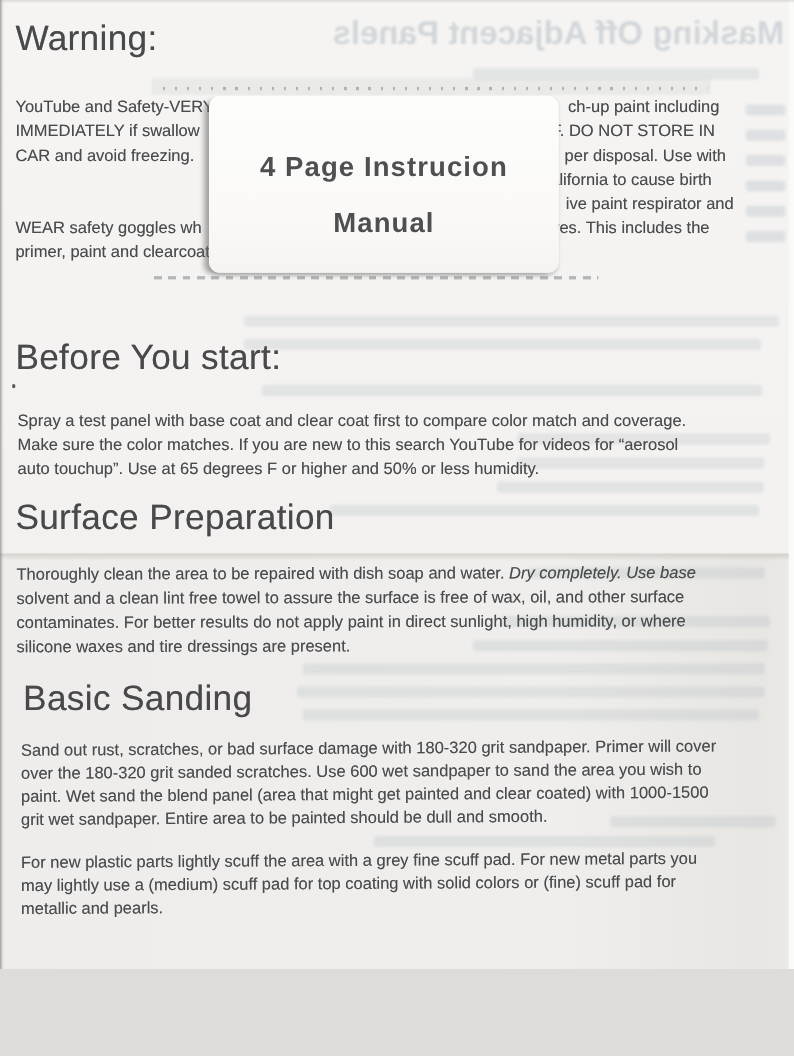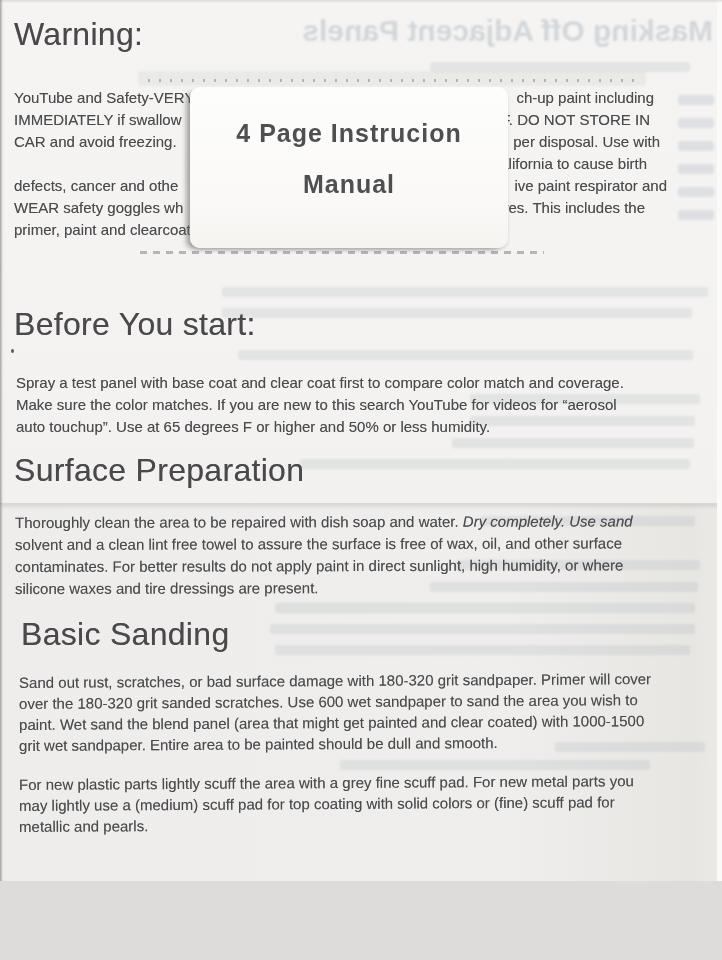--- a/index.html
+++ b/index.html
@@ -70,21 +70,21 @@
     filter:blur(0.6px);}
 
   
   .sticker{
     position:absolute;left:190px;top:87px;width:318px;height:161px;z-index:4;
     background:linear-gradient(180deg,#fdfdfc 0%,#faf9f7 70%,#f5f4f1 100%);
     border-radius:10px;
     box-shadow:-6px 3px 5px -2px rgba(105,105,105,0.55),0 2px 3px rgba(140,140,140,0.30);
     display:flex;flex-direction:column;align-items:center;
   }
-  .sticker-line1{margin-top:32px;font-size:25px;font-weight:bold;color:#4e4f51;
+  .sticker-line1{margin-top:51px;font-size:25px;font-weight:bold;color:#4e4f51;
     letter-spacing:1px;white-space:nowrap;}
   .sticker-line2{margin-top:22px;font-size:25px;font-weight:bold;color:#4e4f51;
     letter-spacing:1px;white-space:nowrap;}
 
   .tilt3{transform:rotate(-0.15deg);transform-origin:left top;}
   .tilt4{transform:rotate(-0.35deg);transform-origin:left top;}
   .italic{font-style:italic;}
 </style>
 </head>
 <body>
@@ -131,21 +131,20 @@
       <span class="wr">20F. DO NOT STORE IN</span>
     </div>
     <div class="wrow">
       <span class="wl">CAR and avoid freezing.</span>
       <span class="wr">per disposal. Use with</span>
     </div>
     <div class="wrow">
       <span class="wr">alifornia to cause birth</span>
     </div>
     <div class="wrow">
-      <span class="wl">defects, cancer and othe</span>
       <span class="wr">ive paint respirator and</span>
     </div>
     <div class="wrow">
       <span class="wl">WEAR safety goggles wh</span>
       <span class="wr">eyes. This includes the</span>
     </div>
     <div class="wrow">
       <span class="wl">primer, paint and clearcoat.</span>
     </div>
   </div>
@@ -162,21 +161,21 @@
   <div class="h1" style="left:14px;top:306px;">Before You start:</div>
   <div class="stray-dot"></div>
 
   <div class="body-line" style="left:16px;top:372px;">Spray a test panel with base coat and clear coat first to compare color match and coverage.</div>
   <div class="body-line" style="left:16px;top:394px;">Make sure the color matches.  If you are new to this search YouTube for videos for “aerosol</div>
   <div class="body-line" style="left:16px;top:416px;">auto touchup”.  Use at 65 degrees F or higher and 50% or less humidity.</div>
 
   <div class="h1" style="left:14px;top:452px;">Surface Preparation</div>
 
   <div class="body-line tilt3" style="left:15px;top:512px;">
-    <span>Thoroughly clean the area to be repaired with dish soap and water.  </span><span class="italic">Dry completely. Use sand</span>
+    <span>Thoroughly clean the area to be repaired with dish soap and water.  </span><span class="italic">Dry completely. Use base</span>
   </div>
   <div class="body-line tilt3" style="left:15px;top:534px;">solvent and a clean lint free towel to assure the surface is free of wax, oil, and other surface</div>
   <div class="body-line tilt3" style="left:15px;top:556px;">contaminates. For better results do not apply paint in direct sunlight, high humidity, or where</div>
   <div class="body-line tilt3" style="left:15px;top:578px;">silicone waxes and tire dressings are present.</div>
 
   <div class="h1" style="left:21px;top:616px;">Basic Sanding</div>
 
   <div class="body-line tilt4" style="left:19px;top:672px;">Sand out rust, scratches, or bad surface damage with 180-320 grit sandpaper. Primer will cover</div>
   <div class="body-line tilt4" style="left:19px;top:693px;">over the 180-320 grit sanded scratches. Use 600 wet sandpaper to sand the area you wish to</div>
   <div class="body-line tilt4" style="left:19px;top:714px;">paint. Wet sand the blend panel (area that might get painted and clear coated) with 1000-1500</div>

